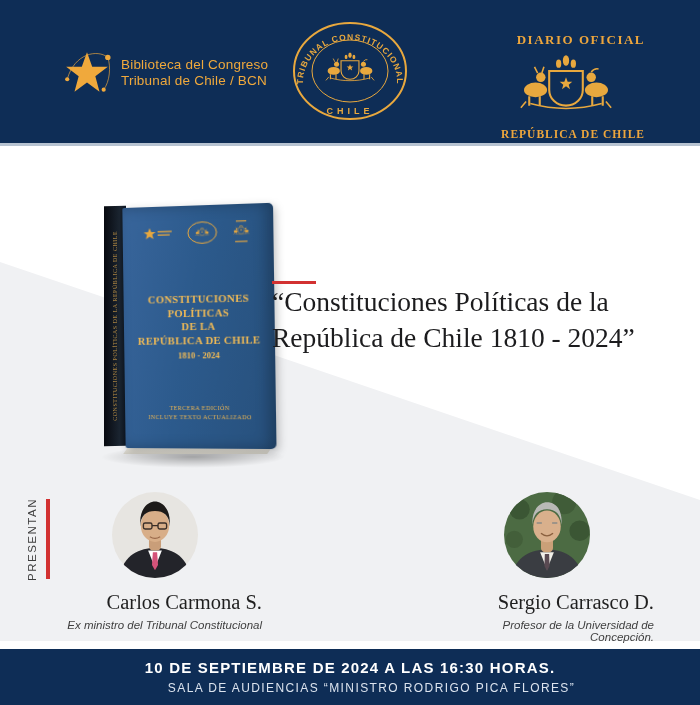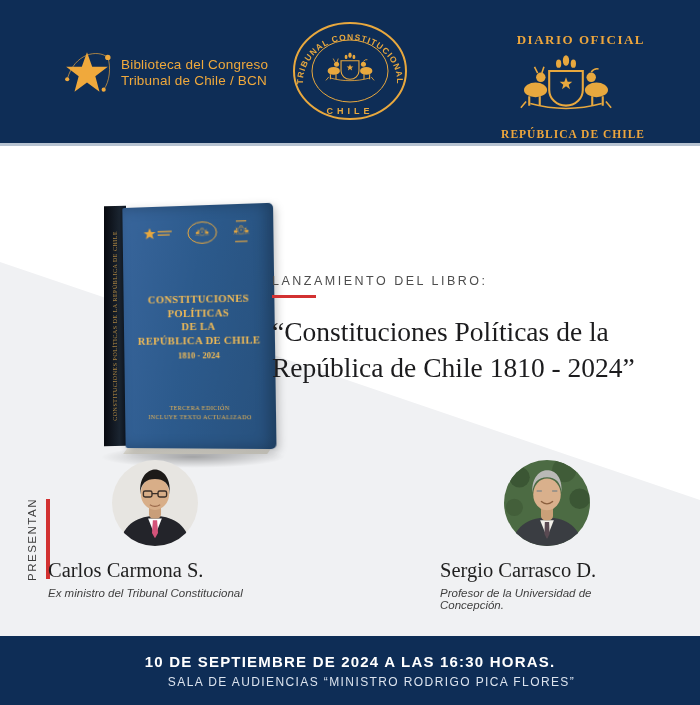--- a/index.html
+++ b/index.html
@@ -38,35 +38,35 @@
                font-size:10.5px;line-height:1.3;letter-spacing:.3px;}
   .cover-years{color:#f2bb55;font-family:"Liberation Serif",serif;font-weight:bold;font-size:8.5px;margin-top:2px;}
   .cover-edition{position:absolute;left:0;right:0;bottom:26px;color:#e9b453;font-size:6px;line-height:1.5;
                  letter-spacing:.4px;font-family:"Liberation Serif",serif;}
   .book-pages{position:absolute;left:30px;right:2px;bottom:4px;height:8px;
               background:linear-gradient(#f4f2ea,#cfccc2);transform:skewX(-35deg);}
   
   .launch{position:absolute;left:272px;top:274px;width:410px;}
   .kicker{font-size:12.5px;letter-spacing:2.5px;color:#4d4d4d;}
   .red-underline{width:44px;height:3px;background:#d23131;margin-top:7px;}
-  .main-title{margin-top:16px;font-family:"Liberation Serif",serif;color:#1c1c1e;
+  .main-title{margin-top:0;font-family:"Liberation Serif",serif;color:#1c1c1e;
               font-size:27.5px;line-height:1.3;}
   
   .presentan-bar{position:absolute;left:46px;top:499px;width:4px;height:80px;background:#d23131;}
   .presentan-label{position:absolute;left:22px;top:499px;height:80px;width:20px;display:flex;
                    align-items:center;justify-content:center;}
   .presentan-label span{writing-mode:vertical-rl;transform:rotate(180deg);font-size:11.5px;
                         letter-spacing:1.5px;color:#3c3c3c;}
-  .presenter{position:absolute;top:460px;width:214px;text-align:left;}
+  .presenter{position:absolute;top:492px;width:214px;text-align:right;}
   .p1{left:48px;} .p2{left:243px;} .p3{left:440px;}
   .photo{width:86px;height:86px;border-radius:50%;overflow:hidden;margin:0 auto;display:block;}
   .p-name{margin-top:13px;font-family:"Liberation Serif",serif;font-size:20.5px;color:#1f1f1f;}
   .p-role{margin-top:5px;font-size:11.5px;color:#3f3f3f;font-style:italic;}
   
-  .footer{position:absolute;left:0;bottom:0;width:700px;height:69px;background:#0e2d56;
+  .footer{position:absolute;left:0;bottom:0;width:700px;height:56px;background:#0e2d56;
           display:flex;flex-direction:column;align-items:center;justify-content:center;gap:5px;}
   .footer-line1{color:#ffffff;font-weight:bold;font-size:15px;letter-spacing:1.2px;}
   .footer-line2{color:#dbe3ee;font-size:12px;letter-spacing:1.4px;margin-left:43px;}
   svg{display:block;}
   .hidden-defs{position:absolute;width:0;height:0;overflow:hidden;}
 </style>
 </head>
 <body>
 
 <svg class="hidden-defs" aria-hidden="true">
@@ -166,21 +166,20 @@
       </div>
       <div class="cover-years">1810 - 2024</div>
       <div class="cover-edition">
         <span style="display:block">TERCERA EDICIÓN</span>
         <span style="display:block">INCLUYE TEXTO ACTUALIZADO</span>
       </div>
     </div>
   </div>
 
   <div class="launch">
-    <div class="kicker">LANZAMIENTO DEL LIBRO:</div>
     <div class="red-underline"></div>
     <div class="main-title">
       <span style="display:block">“Constituciones Políticas de la</span>
       <span style="display:block">República de Chile 1810 - 2024”</span>
     </div>
   </div>
 
   <div class="presentan-label">
     <span>PRESENTAN</span>
   </div>

